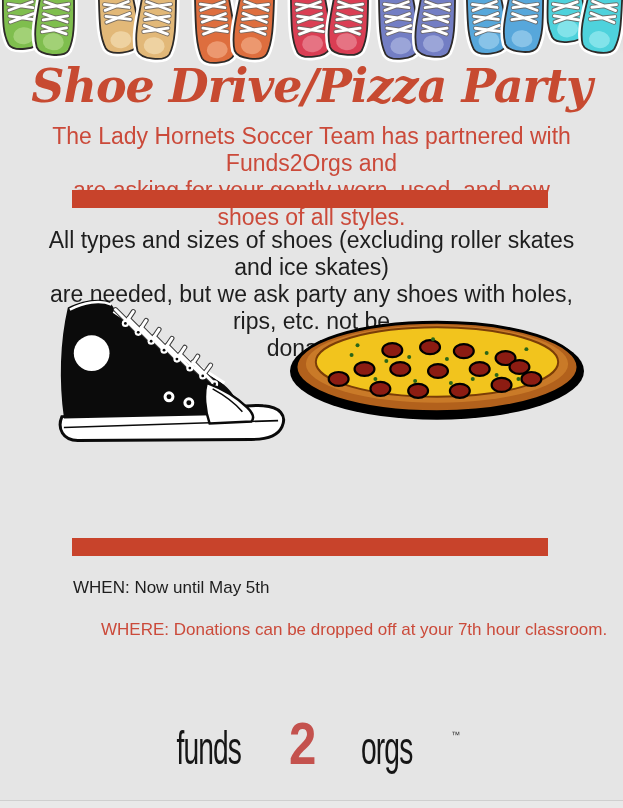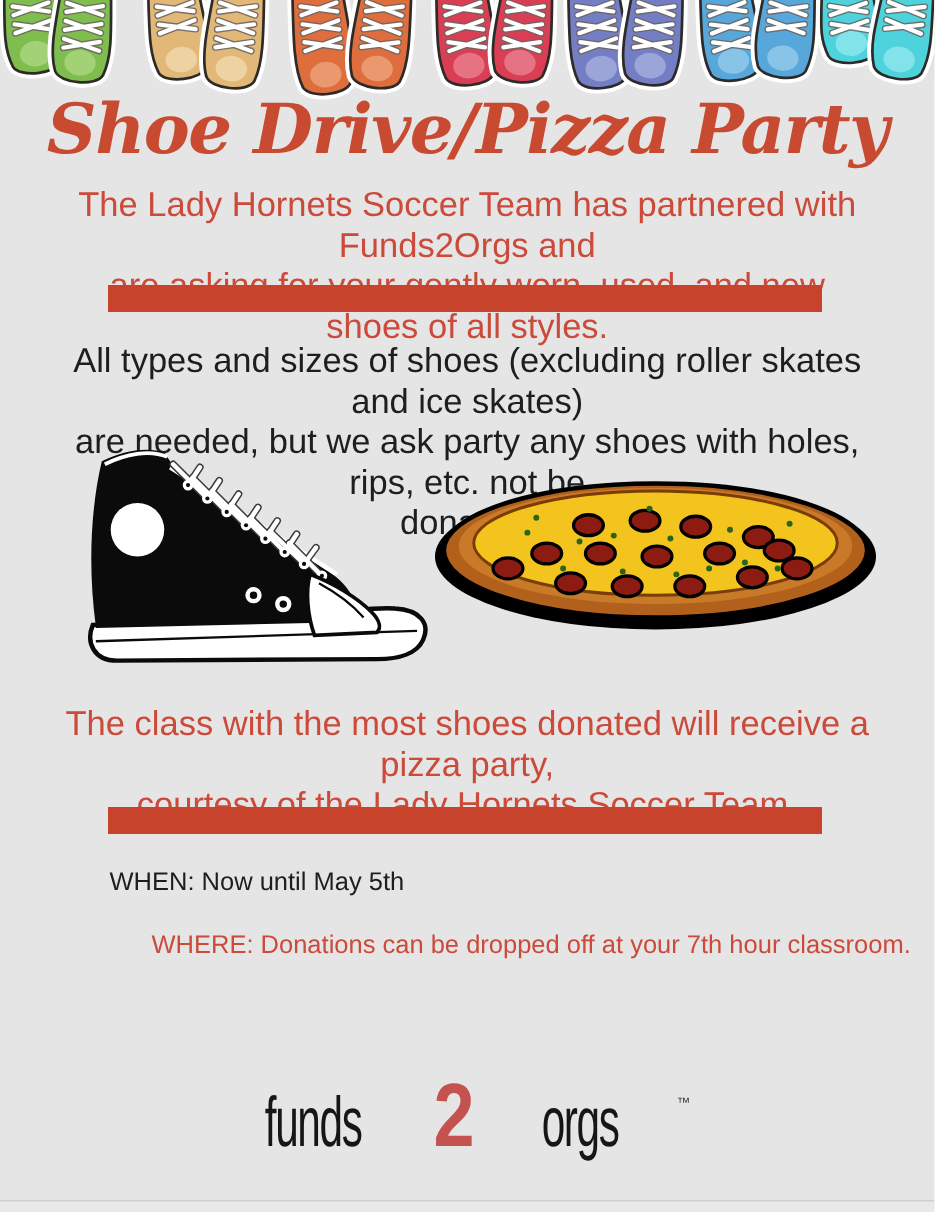--- a/index.html
+++ b/index.html
@@ -279,22 +279,20 @@
         <circle cx="186" cy="62" r="2"></circle>
         <circle cx="200" cy="36" r="2"></circle>
       <circle cx="210" cy="58" r="2"></circle>
         <circle cx="232" cy="62" r="2"></circle>
         <circle cx="240" cy="32" r="2"></circle>
       <circle cx="146" cy="22" r="2"></circle>
         <circle cx="70" cy="28" r="2"></circle>
     </g>
   </svg>
 
-  <p class="para red" style="top:469px;">The class with the most shoes donated will receive a pizza party,
-courtesy of the Lady Hornets Soccer Team.</p>
 
   <div id="bar2" class="bar"></div>
 
   <p id="when" class="left-line">WHEN: Now until May 5th</p>
   <p id="where" class="left-line">WHERE: Donations can be dropped off at your 7th hour classroom.</p>
 
   <div id="logo">
     <span class="thin">funds</span>
     <span class="two">2</span>
     <span class="thin">orgs</span>

